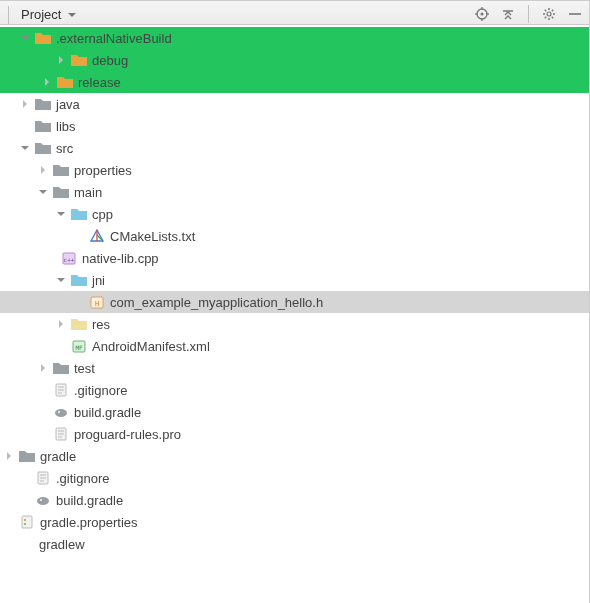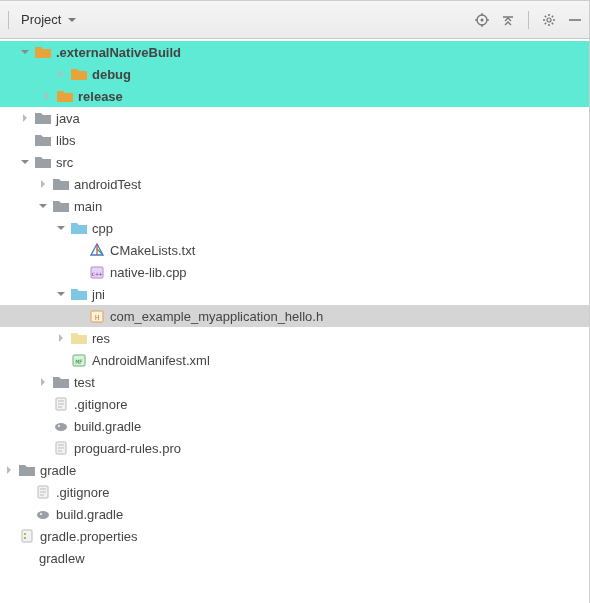--- a/index.html
+++ b/index.html
@@ -9,25 +9,25 @@
     color: #333;
     background: #fff;
     width: 590px;
     height: 603px;
     overflow: hidden;
     border: 1px solid #cdcdcd;
     border-left: none;
     border-bottom: none;
   }
   .toolbar {
-    height: 38px;
+    height: 24px;
     background: linear-gradient(#f5f5f5, #ebebeb);
     border-bottom: 1px solid #c9c9c9;
     display: flex;
-    align-items: center;
+    align-items: flex-end;
     padding: 0 4px;
   }
   .toolbar-left { display: flex; align-items: center; gap: 2px; }
   .toolbar-right { margin-left: auto; display: flex; align-items: center; gap: 6px; }
   .tab-label {
     padding: 2px 6px;
     font-size: 13px;
     color: #333;
     display: flex;
     align-items: center;
@@ -45,21 +45,21 @@
   .tree {
     padding: 2px 0 0 0;
     user-select: none;
   }
   .row {
     display: flex;
     align-items: center;
     height: 22px;
     white-space: nowrap;
   }
-  .row.hl-yellow { background: #5eead4; font-weight: bold; }
+  .row.hl-yellow { background: #22c55e; }
   .row.selected  { background: #d5d5d5; }
   .arrow {
     width: 14px; height: 14px;
     display: inline-flex;
     align-items: center; justify-content: center;
     color: #888;
     font-size: 9px;
     margin-right: 3px;
   }
   .arrow.placeholder { visibility: hidden; }
@@ -217,21 +217,21 @@
     <span class="arrow">
         <svg width="8" height="8" viewBox="0 0 8 8">
           <path d="M2 0 L6 4 L2 8 Z" fill="#bbb"></path>
         </svg>
       </span>
     <span class="ficon">
         <svg width="16" height="14" viewBox="0 0 16 14">
           <path d="M0 2 L6 2 L8 4 L16 4 L16 13 L0 13 Z" fill="#9aa0a6"></path>
         </svg>
       </span>
-    <span class="label">androidTest</span>
+    <span class="label">properties</span>
   </div>
 
   <div class="row" style="padding-left:36px">
     <span class="arrow">
         <svg width="8" height="8" viewBox="0 0 8 8">
           <path d="M0 2 L4 6 L8 2 Z" fill="#888"></path>
         </svg>
       </span>
     <span class="ficon">
         <svg width="16" height="14" viewBox="0 0 16 14">
@@ -260,21 +260,21 @@
     <span class="ficon">
         <svg width="14" height="14" viewBox="0 0 14 14">
           <path d="M7 1 L13 12 L1 12 Z" fill="none" stroke="#3a7bd5" stroke-width="1.3"></path>
           <path d="M7 1 L7 12" stroke="#d94b3a" stroke-width="1.3"></path>
           <path d="M7 6 L12 11" stroke="#3fa24a" stroke-width="1.3"></path>
         </svg>
       </span>
     <span class="label">CMakeLists.txt</span>
   </div>
 
-  <div class="row" style="padding-left:72px">
+  <div class="row" style="padding-left:44px">
     <span class="arrow placeholder">&nbsp;</span>
     <span class="ficon">
         <svg width="14" height="14" viewBox="0 0 14 14">
           <rect x="1" y="2" width="12" height="11" rx="1" fill="#e8d4f0" stroke="#b48ad0"></rect>
           <text x="7" y="11" font-size="6" text-anchor="middle" fill="#6b3fa0" font-family="monospace">c++</text>
         </svg>
       </span>
     <span class="label">native-lib.cpp</span>
   </div>
 

